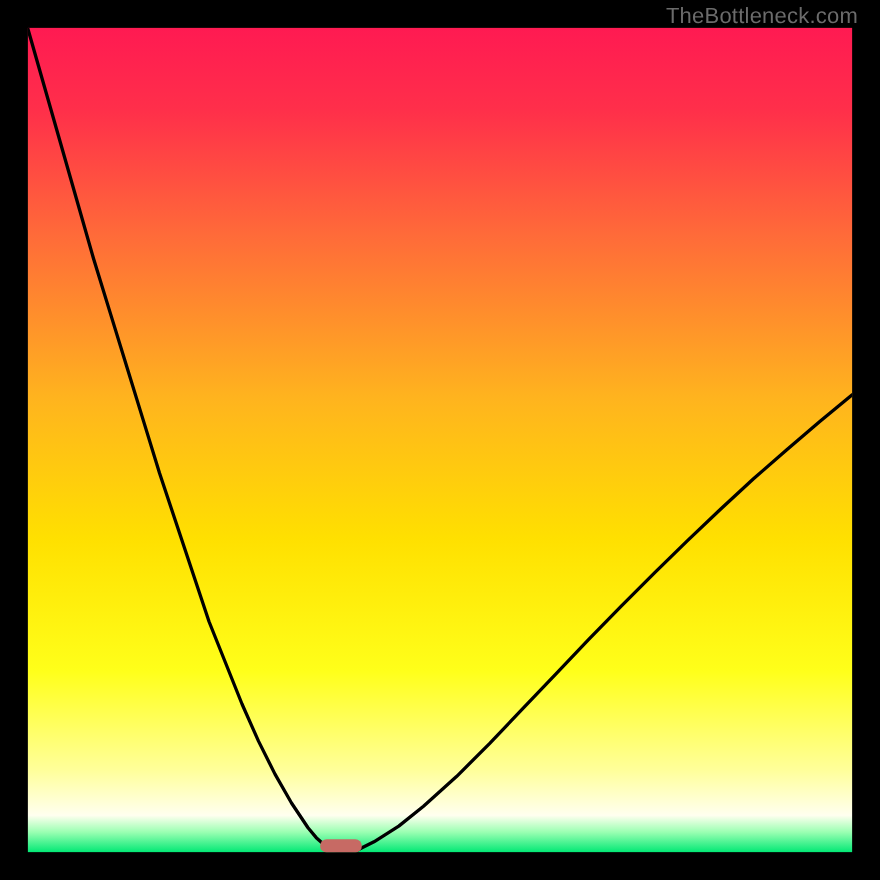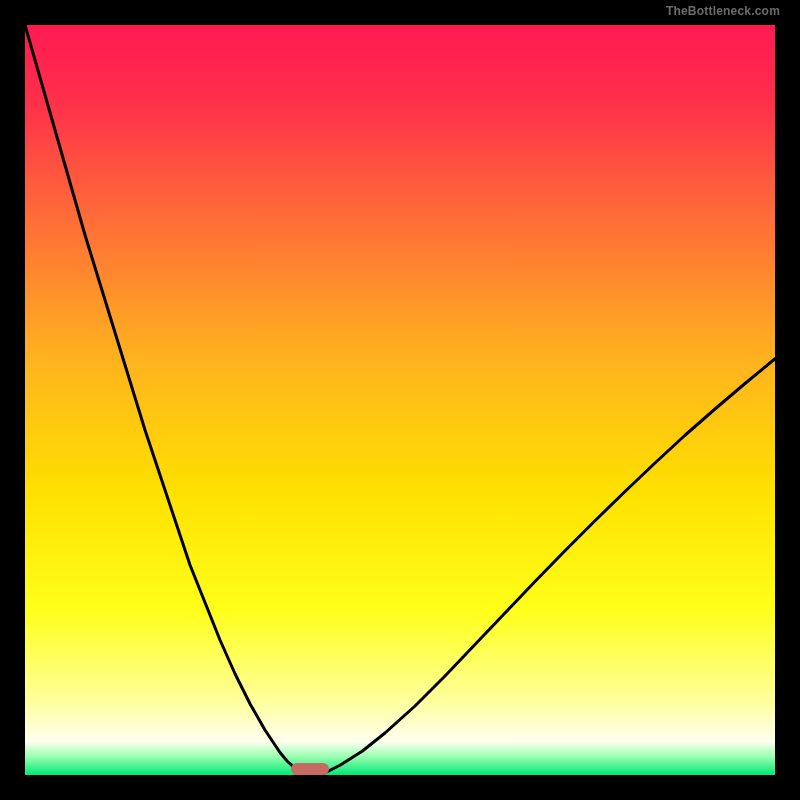--- a/index.html
+++ b/index.html
@@ -27,22 +27,22 @@
   }
   .gradient {
     position: absolute;
     inset: 0;
   }
   .watermark {
     position: absolute;
     top: 4px;
     right: 20px;
     color: #6b6b6b;
-    font-size: 12px;
-    font-weight: 700;
+    font-size: 20px;
+    font-weight: 400;
     letter-spacing: 0.2px;
   }
   svg.curve {
     position: absolute;
     inset: 0;
   }
   .marker {
     position: absolute;
     background: #c76a64;
     border-radius: 6px;

